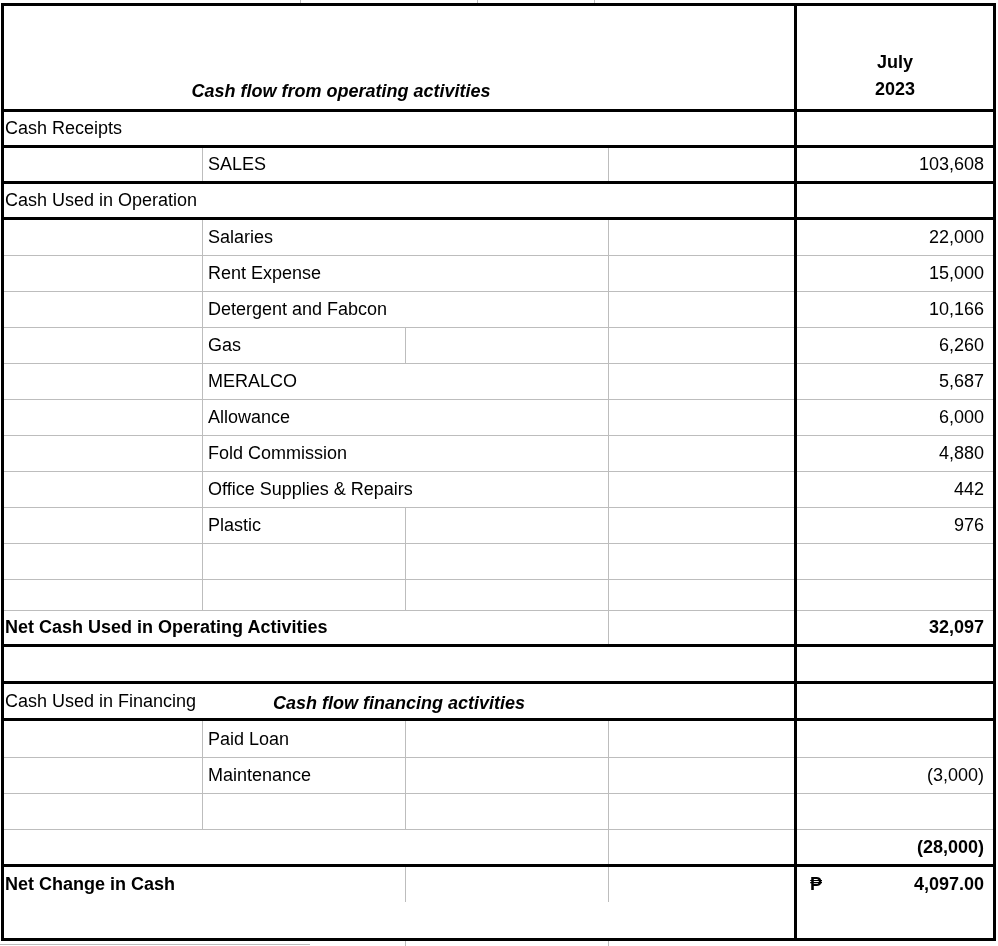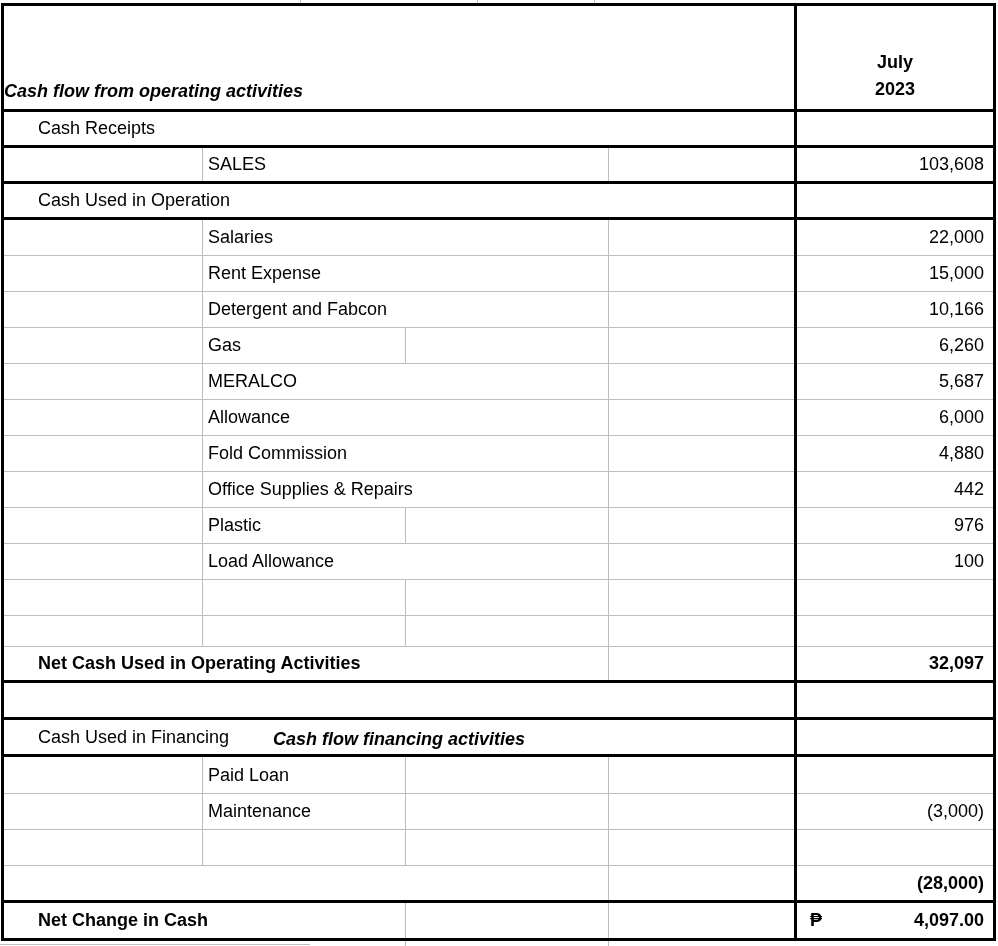--- a/index.html
+++ b/index.html
@@ -48,33 +48,33 @@
   .bb-gray{border-bottom:1px solid var(--grid);}
 
   .vl{position:absolute;top:0;bottom:0;width:1px;background:var(--grid);z-index:1;}
 
   .cell{
     position:absolute;top:0;height:100%;
     display:flex;align-items:center;
     font-size:18px;line-height:1.15;
     white-space:nowrap;z-index:2;
   }
-  .label-left{left:16px;padding-left:18px;}
+  .label-left{left:0;padding-left:1px;}
   .label-indent{left:204px;}
   .value{
     left:790px;right:0;justify-content:flex-end;
     padding-right:9px;text-align:center;
   }
   .bold{font-weight:bold;}
 
   
   .header-row{height:106px;}
   .header-title{
     position:absolute;left:0;width:674px;bottom:7px;
-    font-size:18px;font-weight:bold;font-style:italic;
+    text-align:center;font-size:18px;font-weight:bold;font-style:italic;
   }
   .period{
     position:absolute;left:793px;right:0;bottom:6px;
     text-align:center;font-size:18px;font-weight:bold;line-height:27px;
   }
 
   .fin-title{
     position:absolute;left:0;width:790px;top:0;height:100%;
     display:flex;align-items:center;justify-content:center;
     font-size:18px;font-weight:bold;font-style:italic;margin-top:39px;
@@ -175,26 +175,20 @@
         <span class="cell label-indent">Office Supplies &amp; Repairs</span>
         <span class="cell value">442</span>
       </div>
       <div class="row bb-gray" style="height:36px">
         <i class="vl" style="left:198px"></i>
         <i class="vl" style="left:401px"></i>
         <i class="vl" style="left:604px"></i>
         <span class="cell label-indent">Plastic</span>
         <span class="cell value">976</span>
       </div>
-      <div class="row bb-gray" style="height:36px">
-        <i class="vl" style="left:198px"></i>
-        <i class="vl" style="left:604px"></i>
-        <span class="cell label-indent">Load Allowance</span>
-        <span class="cell value">100</span>
-      </div>
 
       <div class="row bb-gray" style="height:36px">
         <i class="vl" style="left:198px"></i>
         <i class="vl" style="left:401px"></i>
         <i class="vl" style="left:604px"></i>
       </div>
       <div class="row bb-gray" style="height:31px">
         <i class="vl" style="left:198px"></i>
         <i class="vl" style="left:401px"></i>
         <i class="vl" style="left:604px"></i>

